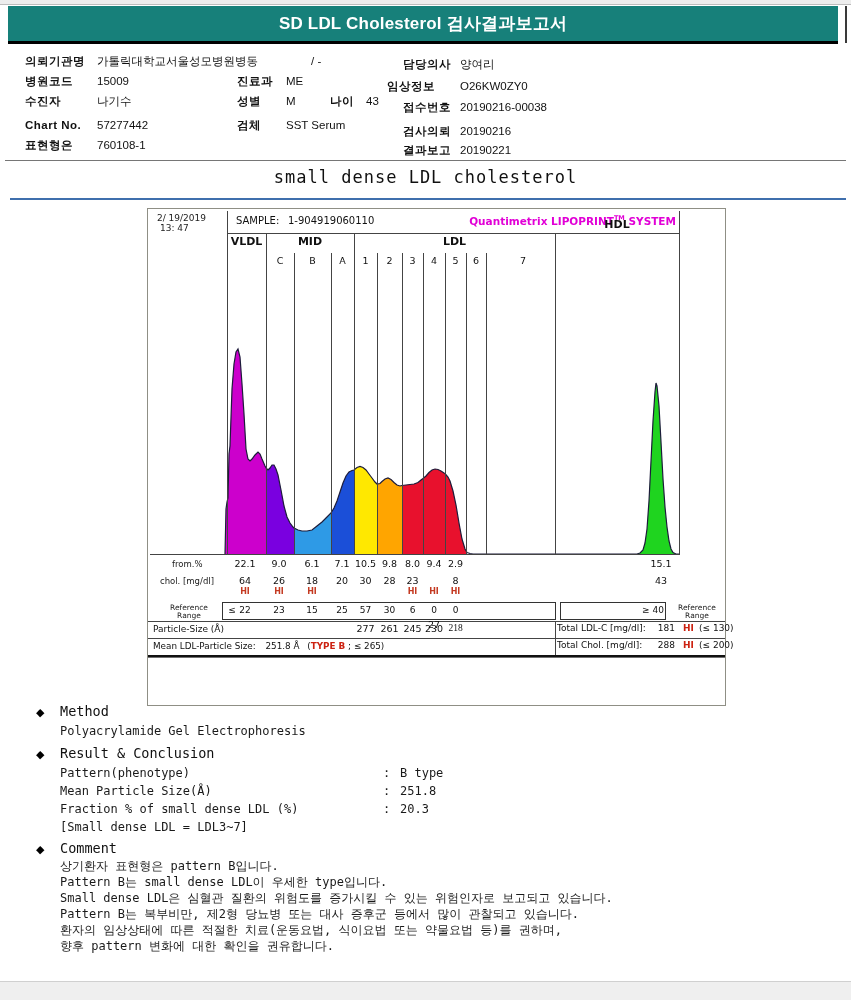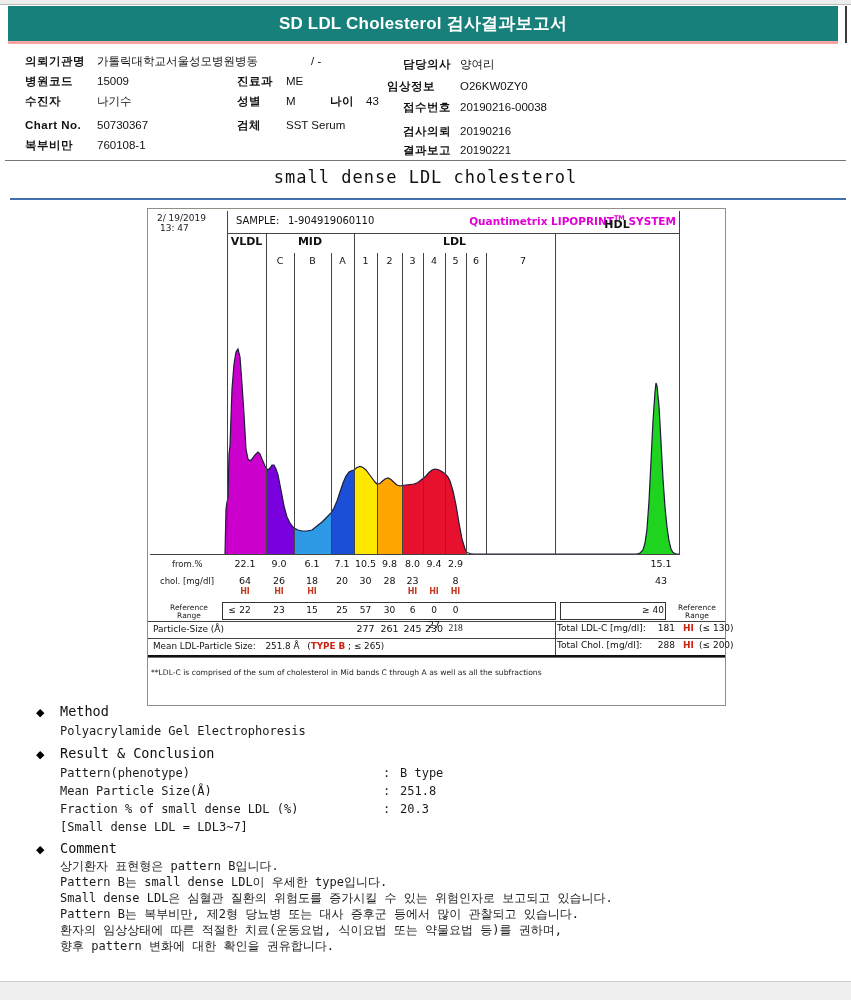--- a/index.html
+++ b/index.html
@@ -1,20 +1,20 @@
 <!DOCTYPE html>
 <html><head>
 <meta charset="utf-8">
 <style>
   html,body{margin:0;padding:0;background:#ffffff;}
   .page{position:relative;width:851px;height:1000px;background:#ffffff;overflow:hidden;
         font-family:"Liberation Sans",sans-serif;color:#111;}
   .topstrip{position:absolute;left:0;top:0;width:851px;height:4px;background:#ededed;border-bottom:1px solid #bdbdbd;}
   .titlebar{position:absolute;left:8px;top:6px;width:830px;height:35px;background:#17807a;
-            border-bottom:3px solid #fca5a5;text-align:center;}
+            border-bottom:3px solid #000000;text-align:center;}
   .titlebar span{display:inline-block;line-height:35px;color:#ffffff;font-size:17px;font-weight:bold;
                  font-family:"Liberation Sans",sans-serif;letter-spacing:0.2px;}
   .edge-line{position:absolute;left:845px;top:6px;width:2px;height:37px;background:#3a3a3a;}
   .inf{position:absolute;font-size:11.5px;white-space:nowrap;height:16px;line-height:16px;}
   .inf.lbl{font-weight:bold;letter-spacing:0.5px;}
   .sep1{position:absolute;left:5px;top:160px;width:841px;height:1px;background:#767676;}
   .section-title{position:absolute;left:0;top:167px;width:851px;text-align:center;
                  font-family:"DejaVu Sans Mono",monospace;font-size:17px;letter-spacing:1px;color:#101010;}
   .sep2{position:absolute;left:10px;top:198px;width:836px;height:2px;background:#3f6fad;}
 
@@ -70,27 +70,27 @@
     <div class="inf lbl" style="left:25px;top:93px">수진자</div>
     <div class="inf" style="left:97px;top:93px">나기수</div>
     <div class="inf lbl" style="left:237px;top:93px">성별</div>
     <div class="inf" style="left:286px;top:93px">M</div>
     <div class="inf lbl" style="left:330px;top:93px">나이</div>
     <div class="inf" style="left:366px;top:93px">43</div>
     <div class="inf lbl" style="left:403px;top:99px">접수번호</div>
     <div class="inf" style="left:460px;top:99px">20190216-00038</div>
 
     <div class="inf lbl" style="left:25px;top:117px">Chart No.</div>
-    <div class="inf" style="left:97px;top:117px">50730367</div>
+    <div class="inf" style="left:97px;top:117px">57277442</div>
     <div class="inf lbl" style="left:237px;top:117px">검체</div>
     <div class="inf" style="left:286px;top:117px">SST Serum</div>
     <div class="inf lbl" style="left:403px;top:123px">검사의뢰</div>
     <div class="inf" style="left:460px;top:123px">20190216</div>
 
-    <div class="inf lbl" style="left:25px;top:137px">복부비만</div>
+    <div class="inf lbl" style="left:25px;top:137px">표현형은</div>
     <div class="inf" style="left:97px;top:137px">760108-1</div>
     <div class="inf lbl" style="left:403px;top:142px">결과보고</div>
     <div class="inf" style="left:460px;top:142px">20190221</div>
   </div>
 
   <div class="sep1"></div>
   <div class="section-title">small dense LDL cholesterol</div>
   <div class="sep2"></div>
 
   <div class="chartbox" id="chartbox">
@@ -182,21 +182,20 @@
     <div class="cb stat" style="left:409px;top:414px">Total LDL-C [mg/dl]:</div>
     <div class="cb stat" style="left:499px;top:414px;width:28px;text-align:right">181</div>
     <div class="cb stat red" style="left:535px;top:414px">HI</div>
     <div class="cb stat" style="left:551px;top:414px">(≤ 130)</div>
 
     <div class="cb stat" style="left:409px;top:431px">Total Chol. [mg/dl]:</div>
     <div class="cb stat" style="left:499px;top:431px;width:28px;text-align:right">288</div>
     <div class="cb stat red" style="left:535px;top:431px">HI</div>
     <div class="cb stat" style="left:551px;top:431px">(≤ 200)</div>
 
-    <div class="cb footnote" style="left:3px;top:459px">**LDL-C is comprised of the sum of cholesterol in Mid bands C through A as well as all the subfractions</div>
 
     <div id="cell-layer">
         <span class="cc area-cell" style="left: 79px; top: 349px; width: 36px;">22.1</span>
         <span class="cc chol-cell" style="left: 79px; top: 366px; width: 36px;">64</span>
         <span class="cc hi-cell" style="left: 79px; top: 378px; width: 36px;">HI</span>
         <span class="cc ref-cell" style="left: 79px; top: 396px; width: 36px;">22</span>
         <span class="cc area-cell" style="left: 113px; top: 349px; width: 36px;">9.0</span>
         <span class="cc chol-cell" style="left: 113px; top: 366px; width: 36px;">26</span>
         <span class="cc hi-cell" style="left: 113px; top: 378px; width: 36px;">HI</span>
         <span class="cc ref-cell" style="left: 113px; top: 396px; width: 36px;">23</span>

